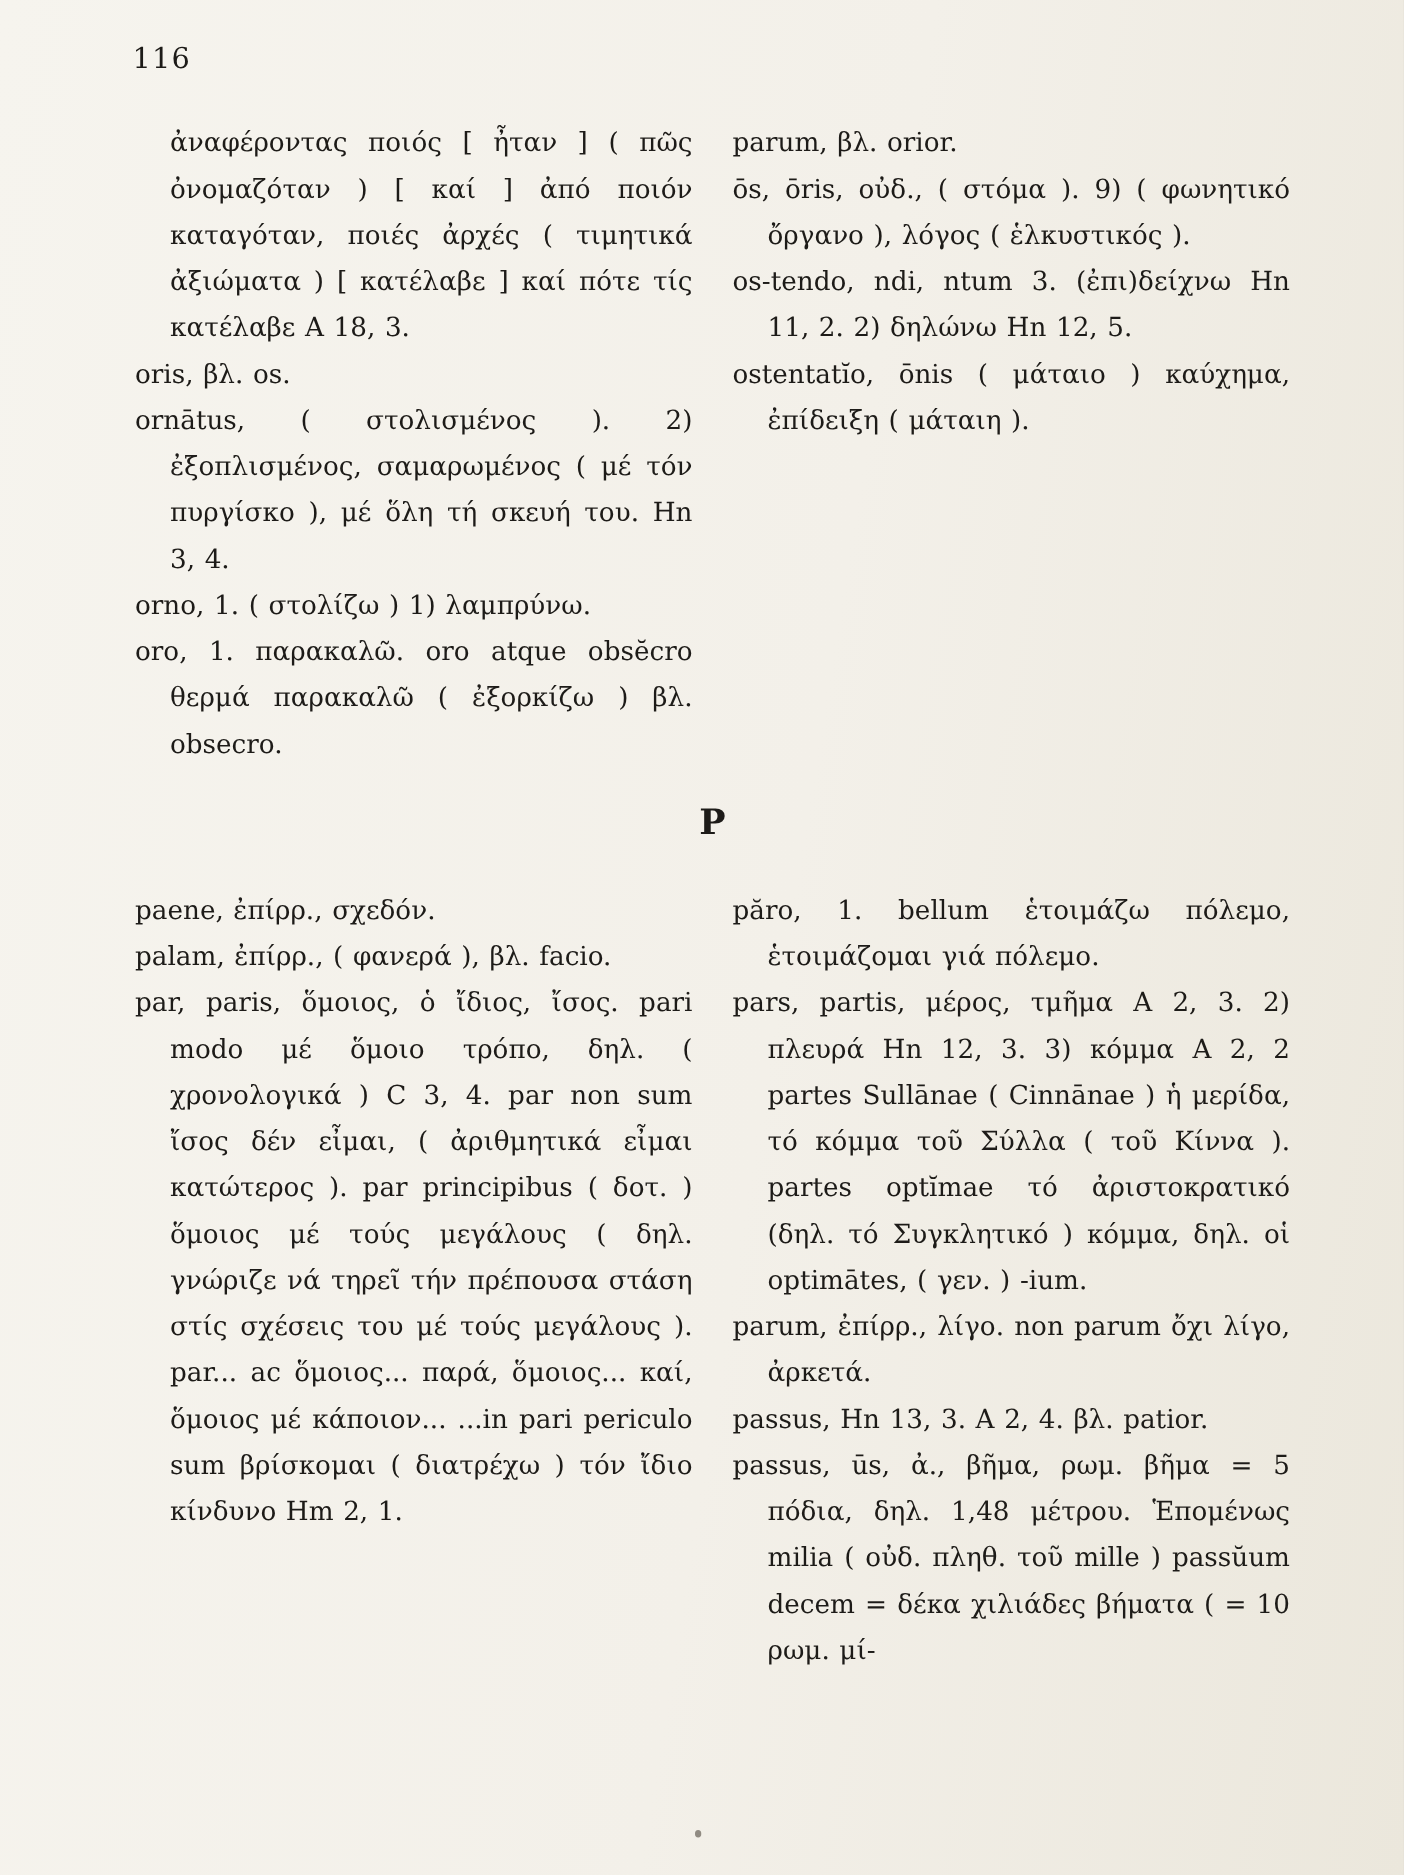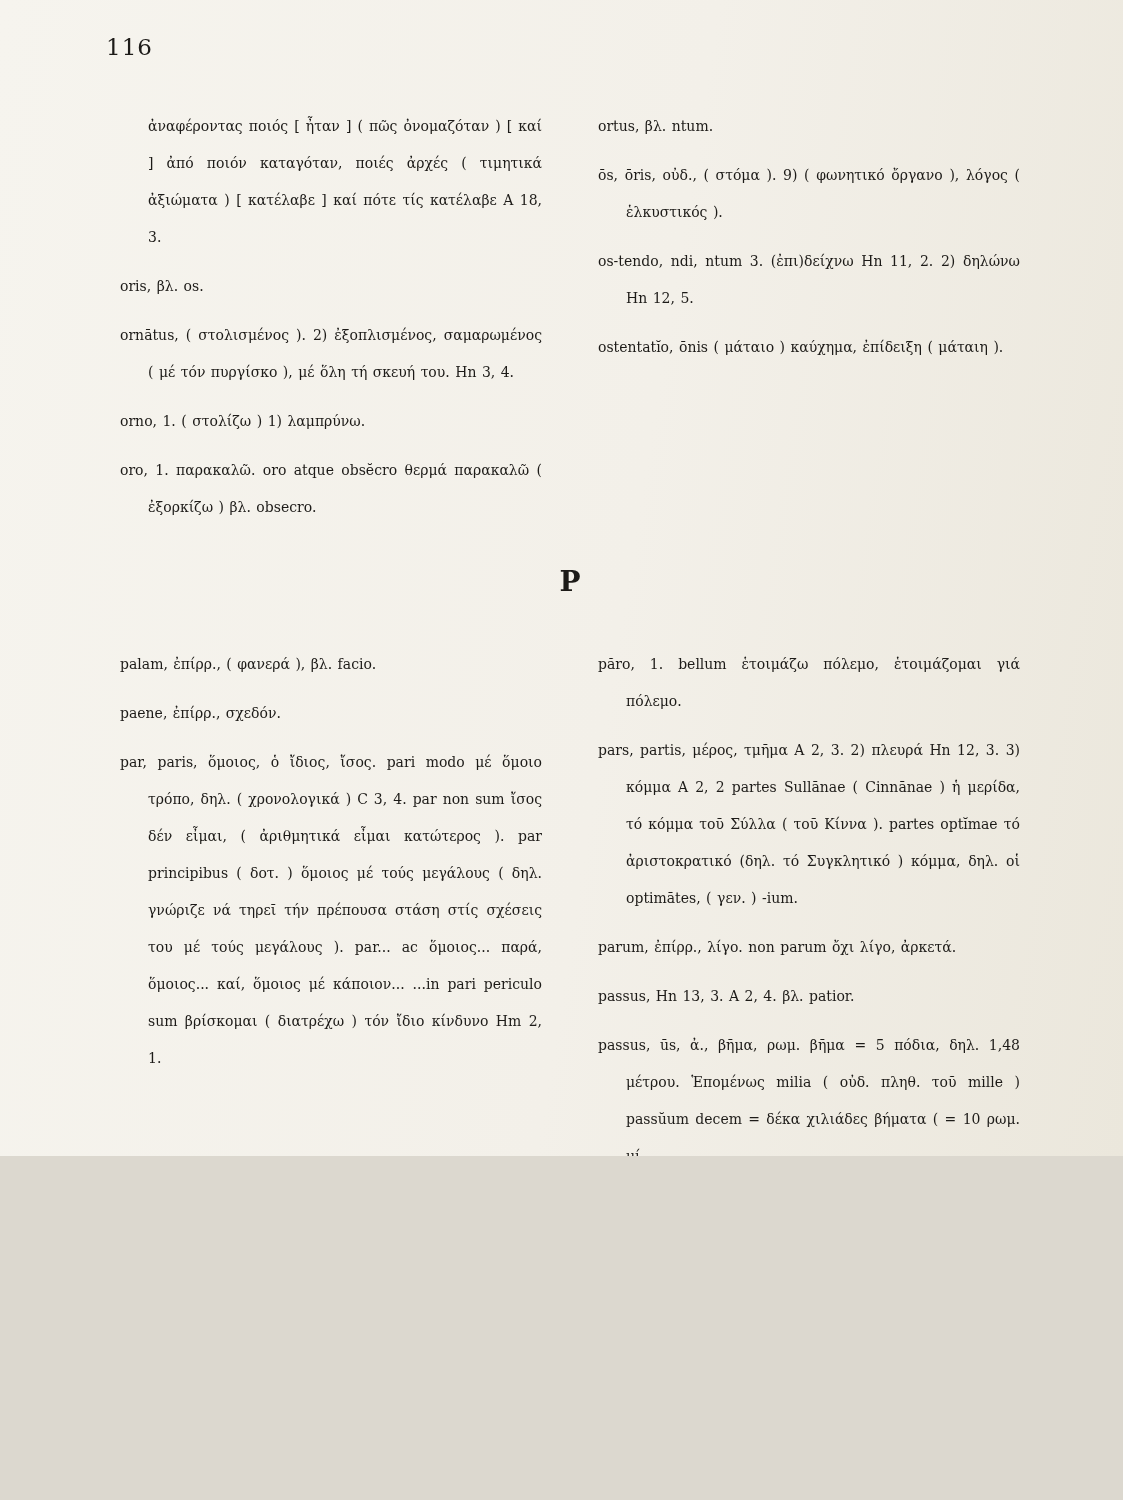--- a/index.html
+++ b/index.html
@@ -1,21 +1,21 @@
 <!DOCTYPE html>
 <html><head>
 <meta charset="utf-8">
 <style>
   html, body { margin: 0; padding: 0; }
   body { background: #dcd8cf; }
 
   .page {
     position: relative;
     width: 1123px;
-    height: 1156px;
+    height: 1500px;
     margin: 0 auto;
     overflow: hidden;
     background: linear-gradient(99deg, #f6f4ee 0%, #f3f0e9 55%, #ebe7dc 100%);
     color: #1d1b18;
     font-family: "DejaVu Serif", "Liberation Serif", serif;
   }
 
   .page-number {
     position: absolute;
     top: 34px;
@@ -32,22 +32,22 @@
   }
 
   .cols {
     display: grid;
     grid-template-columns: 1fr 1fr;
     column-gap: 32px;
     align-items: start;
   }
 
   .entry {
-    margin: 12px;
-    font-size: 14px;
+    margin: 0;
+    font-size: 21px;
     line-height: 37px;
     text-align: justify;
     padding-left: 28px;
     text-indent: -28px;
     word-spacing: 1px;
   }
   .entry.cont { text-indent: 0; }
 
   .letter-heading {
     font-weight: bold;
@@ -79,33 +79,33 @@
 
     <div class="cols">
       <div class="col">
         <p class="entry cont">ἀναφέροντας ποιός [ ἦταν ] ( πῶς ὀνομαζόταν ) [ καί ] ἀπό ποιόν καταγόταν, ποιές ἀρχές ( τιμητικά ἀξιώματα ) [ κατέλαβε ] καί πότε τίς κατέλαβε Α 18, 3.</p>
         <p class="entry">oris, βλ. os.</p>
         <p class="entry">ornātus, ( στολισμένος ). 2) ἐξοπλισμένος, σαμαρωμένος ( μέ τόν πυργίσκο ), μέ ὅλη τή σκευή του. Hn 3, 4.</p>
         <p class="entry">orno, 1. ( στολίζω ) 1) λαμπρύνω.</p>
         <p class="entry">oro, 1. παρακαλῶ. oro atque obsĕcro θερμά παρακαλῶ ( ἐξορκίζω ) βλ. obsecro.</p>
       </div>
       <div class="col">
-        <p class="entry">ortus, βλ. ntum.</p>
+        <p class="entry">parum, βλ. orior.</p>
         <p class="entry">ōs, ōris, οὐδ., ( στόμα ). 9) ( φωνητικό ὄργανο ), λόγος ( ἑλκυστικός ).</p>
         <p class="entry">os-tendo, ndi, ntum 3. (ἐπι)δείχνω Hn 11, 2. 2) δηλώνω Hn 12, 5.</p>
         <p class="entry">ostentatĭo, ōnis ( μάταιο ) καύχημα, ἐπίδειξη ( μάταιη ).</p>
       </div>
     </div>
 
     <div class="letter-heading">P</div>
 
     <div class="cols">
       <div class="col">
+        <p class="entry">paene, ἐπίρρ., σχεδόν.</p>
         <p class="entry">palam, ἐπίρρ., ( φανερά ), βλ. facio.</p>
-        <p class="entry">paene, ἐπίρρ., σχεδόν.</p>
         <p class="entry">par, paris, ὅμοιος, ὁ ἴδιος, ἴσος. pari modo μέ ὅμοιο τρόπο, δηλ. ( χρονολογικά ) C 3, 4. par non sum ἴσος δέν εἶμαι, ( ἀριθμητικά εἶμαι κατώτερος ). par principibus ( δοτ. ) ὅμοιος μέ τούς μεγάλους ( δηλ. γνώριζε νά τηρεῖ τήν πρέπουσα στάση στίς σχέσεις του μέ τούς μεγάλους ). par... ac ὅμοιος... παρά, ὅμοιος... καί, ὅμοιος μέ κάποιον... ...in pari periculo sum βρίσκομαι ( διατρέχω ) τόν ἴδιο κίνδυνο Hm 2, 1.</p>
       </div>
       <div class="col">
         <p class="entry">păro, 1. bellum ἑτοιμάζω πόλεμο, ἑτοιμάζομαι γιά πόλεμο.</p>
         <p class="entry">pars, partis, μέρος, τμῆμα Α 2, 3. 2) πλευρά Hn 12, 3. 3) κόμμα Α 2, 2 partes Sullānae ( Cinnānae ) ἡ μερίδα, τό κόμμα τοῦ Σύλλα ( τοῦ Κίννα ). partes optĭmae τό ἀριστοκρατικό (δηλ. τό Συγκλητικό ) κόμμα, δηλ. οἱ optimātes, ( γεν. ) -ium.</p>
         <p class="entry">parum, ἐπίρρ., λίγο. non parum ὄχι λίγο, ἀρκετά.</p>
         <p class="entry">passus, Hn 13, 3. Α 2, 4. βλ. patior.</p>
         <p class="entry">passus, ūs, ἀ., βῆμα, ρωμ. βῆμα = 5 πόδια, δηλ. 1,48 μέτρου. Ἑπομένως milia ( οὐδ. πληθ. τοῦ mille ) passŭum decem = δέκα χιλιάδες βήματα ( = 10 ρωμ. μί-</p>
       </div>
     </div>

